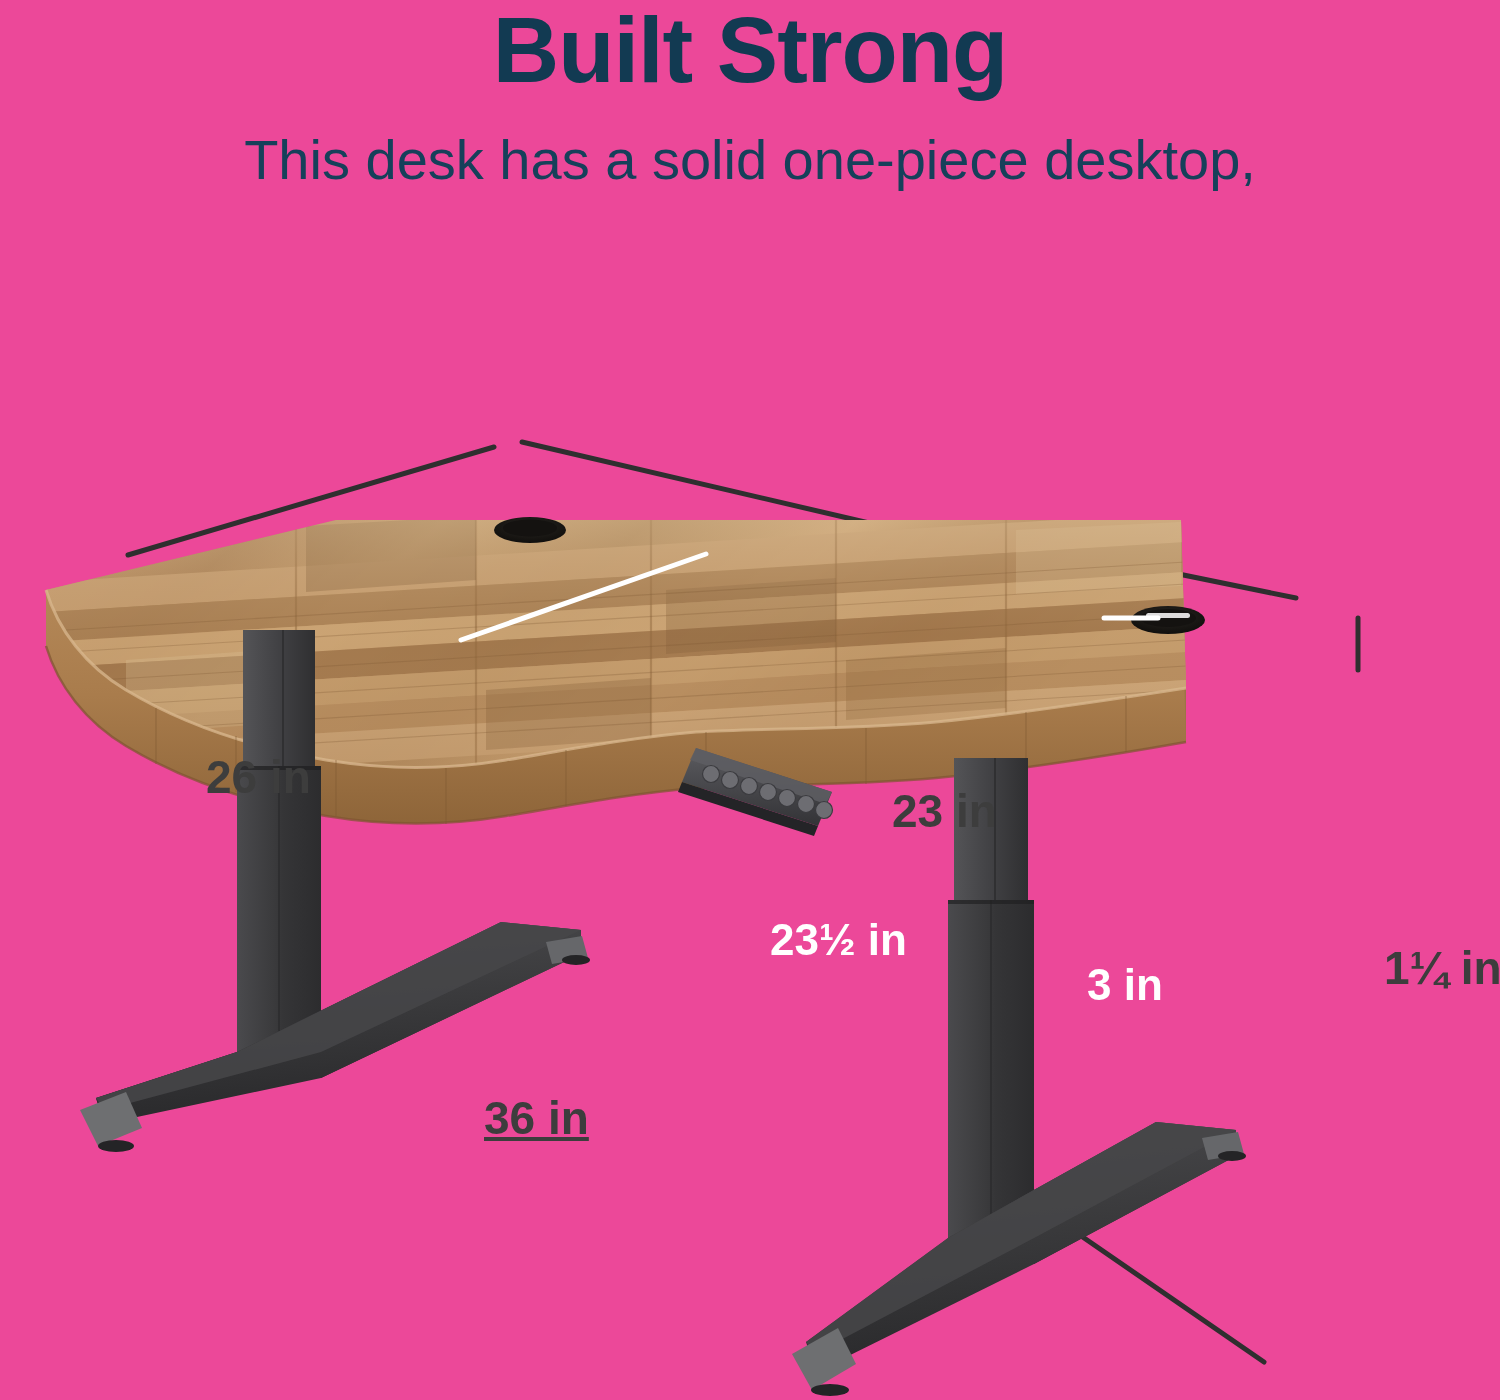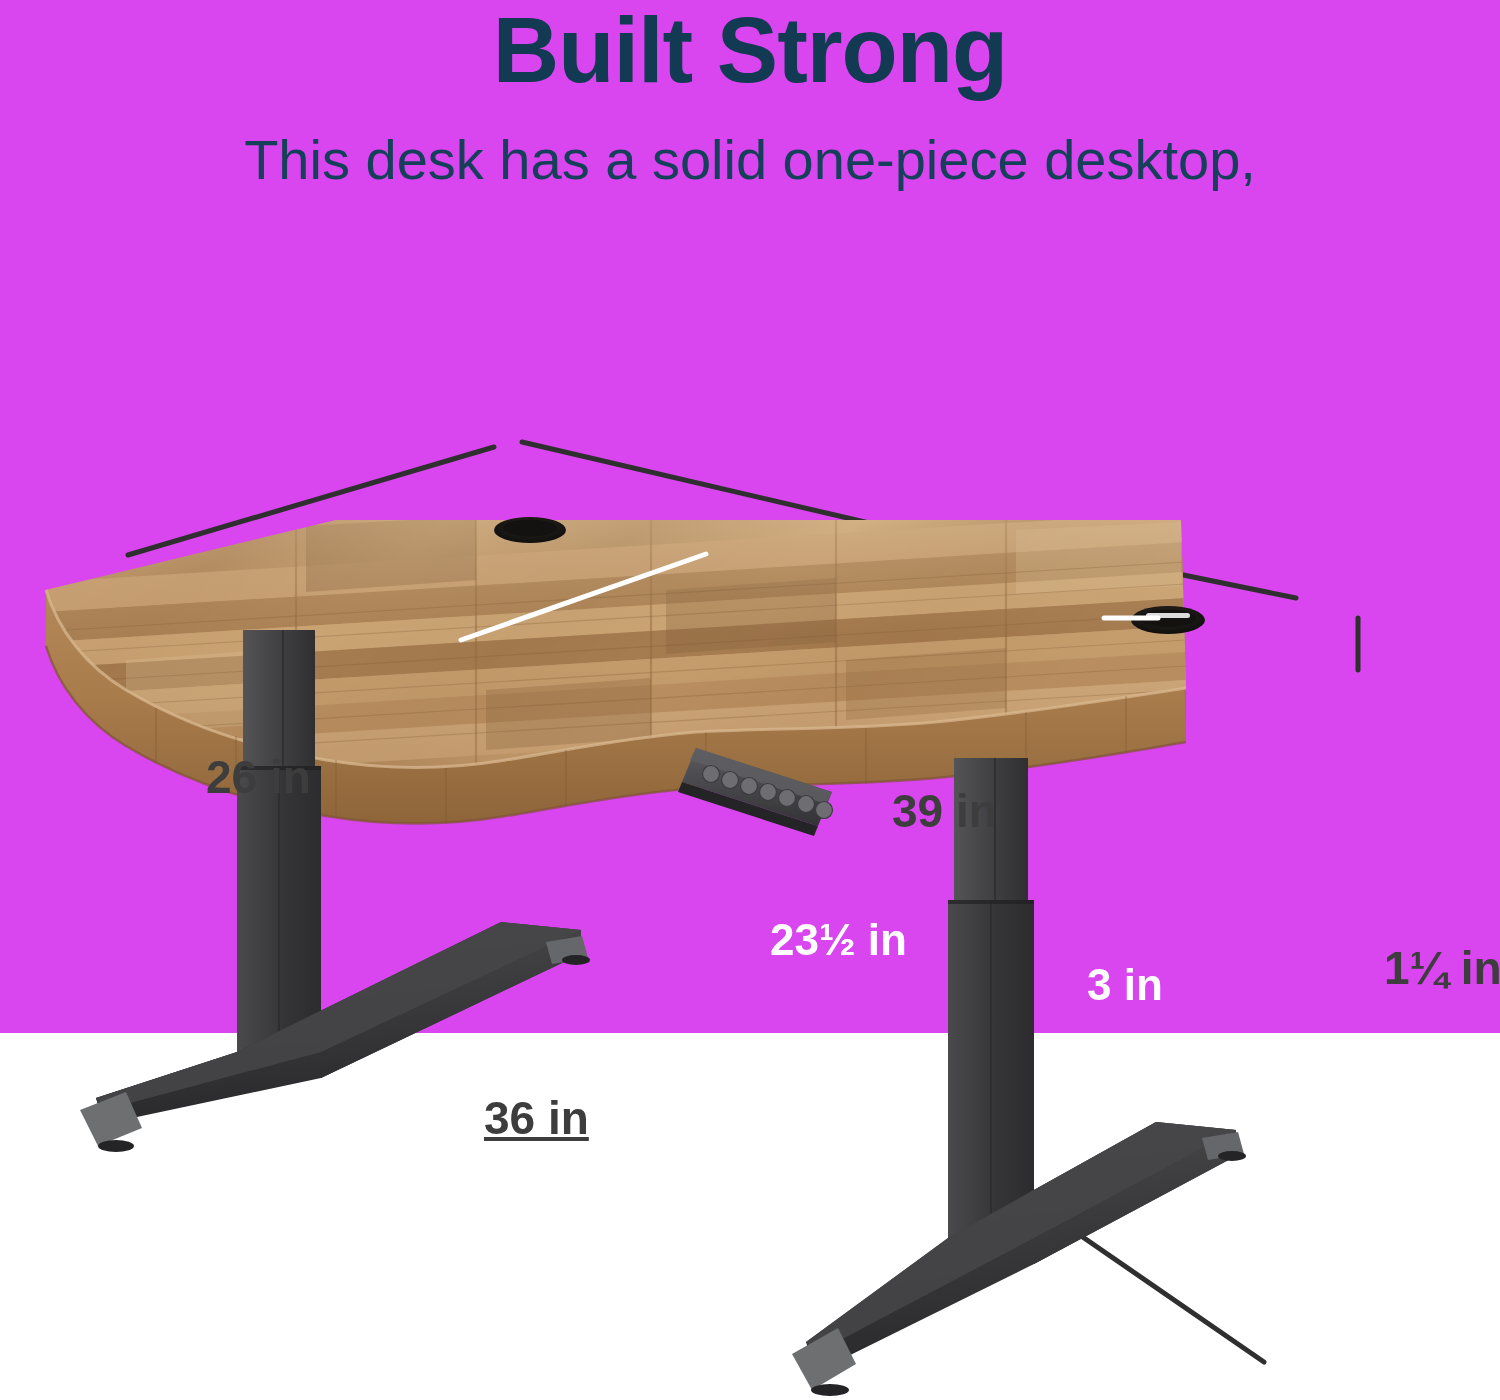--- a/index.html
+++ b/index.html
@@ -2,21 +2,21 @@
 <html><head>
 <meta charset="utf-8">
 <style>
   * { box-sizing: border-box; margin: 0; padding: 0; }
   html, body {
     width: 1500px; height: 1400px;
     background: #ffffff;
     font-family: "Liberation Sans", sans-serif;
     overflow: hidden;
   }
-  #page { position: relative; width: 1500px; height: 1033px; background: #d946ef; }
+  #page { position: relative; width: 1500px; height: 1400px; background: #ec4899; }
 
   
   .header { position: absolute; left: 0; top: 0; width: 1500px; text-align: center; }
   .title {
     font-size: 92px; font-weight: 700; color: #123a52;
     letter-spacing: -1px; line-height: 1.0; padding-top: 4px;
   }
   .subtitle {
     font-size: 56px; font-weight: 400; color: #16405a;
     line-height: 1.28; margin-top: 28px;
@@ -293,20 +293,20 @@
           <polygon points="800,1012 942,908 1150,792 1230,800 1028,908 808,1024" fill="#474749" opacity="0.85"></polygon>
           <polygon points="786,1024 832,998 850,1034 806,1060" fill="#6e6f71"></polygon>
           <polygon points="1196,808 1232,802 1238,824 1202,830" fill="#66676a"></polygon>
           <ellipse cx="824" cy="1060" rx="19" ry="6" fill="#242426"></ellipse>
           <ellipse cx="1226" cy="826" rx="14" ry="5" fill="#242426"></ellipse>
         </g>
       </g>
     </svg>
 
     <div class="lbl lbl-dark" id="lbl-26">26 in</div>
-    <div class="lbl lbl-dark" id="lbl-54">39 in</div>
+    <div class="lbl lbl-dark" id="lbl-54">23 in</div>
     <div class="lbl lbl-dark" id="lbl-125">1¼ in</div>
     <div class="lbl lbl-dark" id="lbl-36">36 in</div>
 
     <div class="lbl lbl-white" id="lbl-235">23½ in</div>
     <div class="lbl lbl-white" id="lbl-3">3 in</div>
   </div>
 </div>
 
 </body></html>

